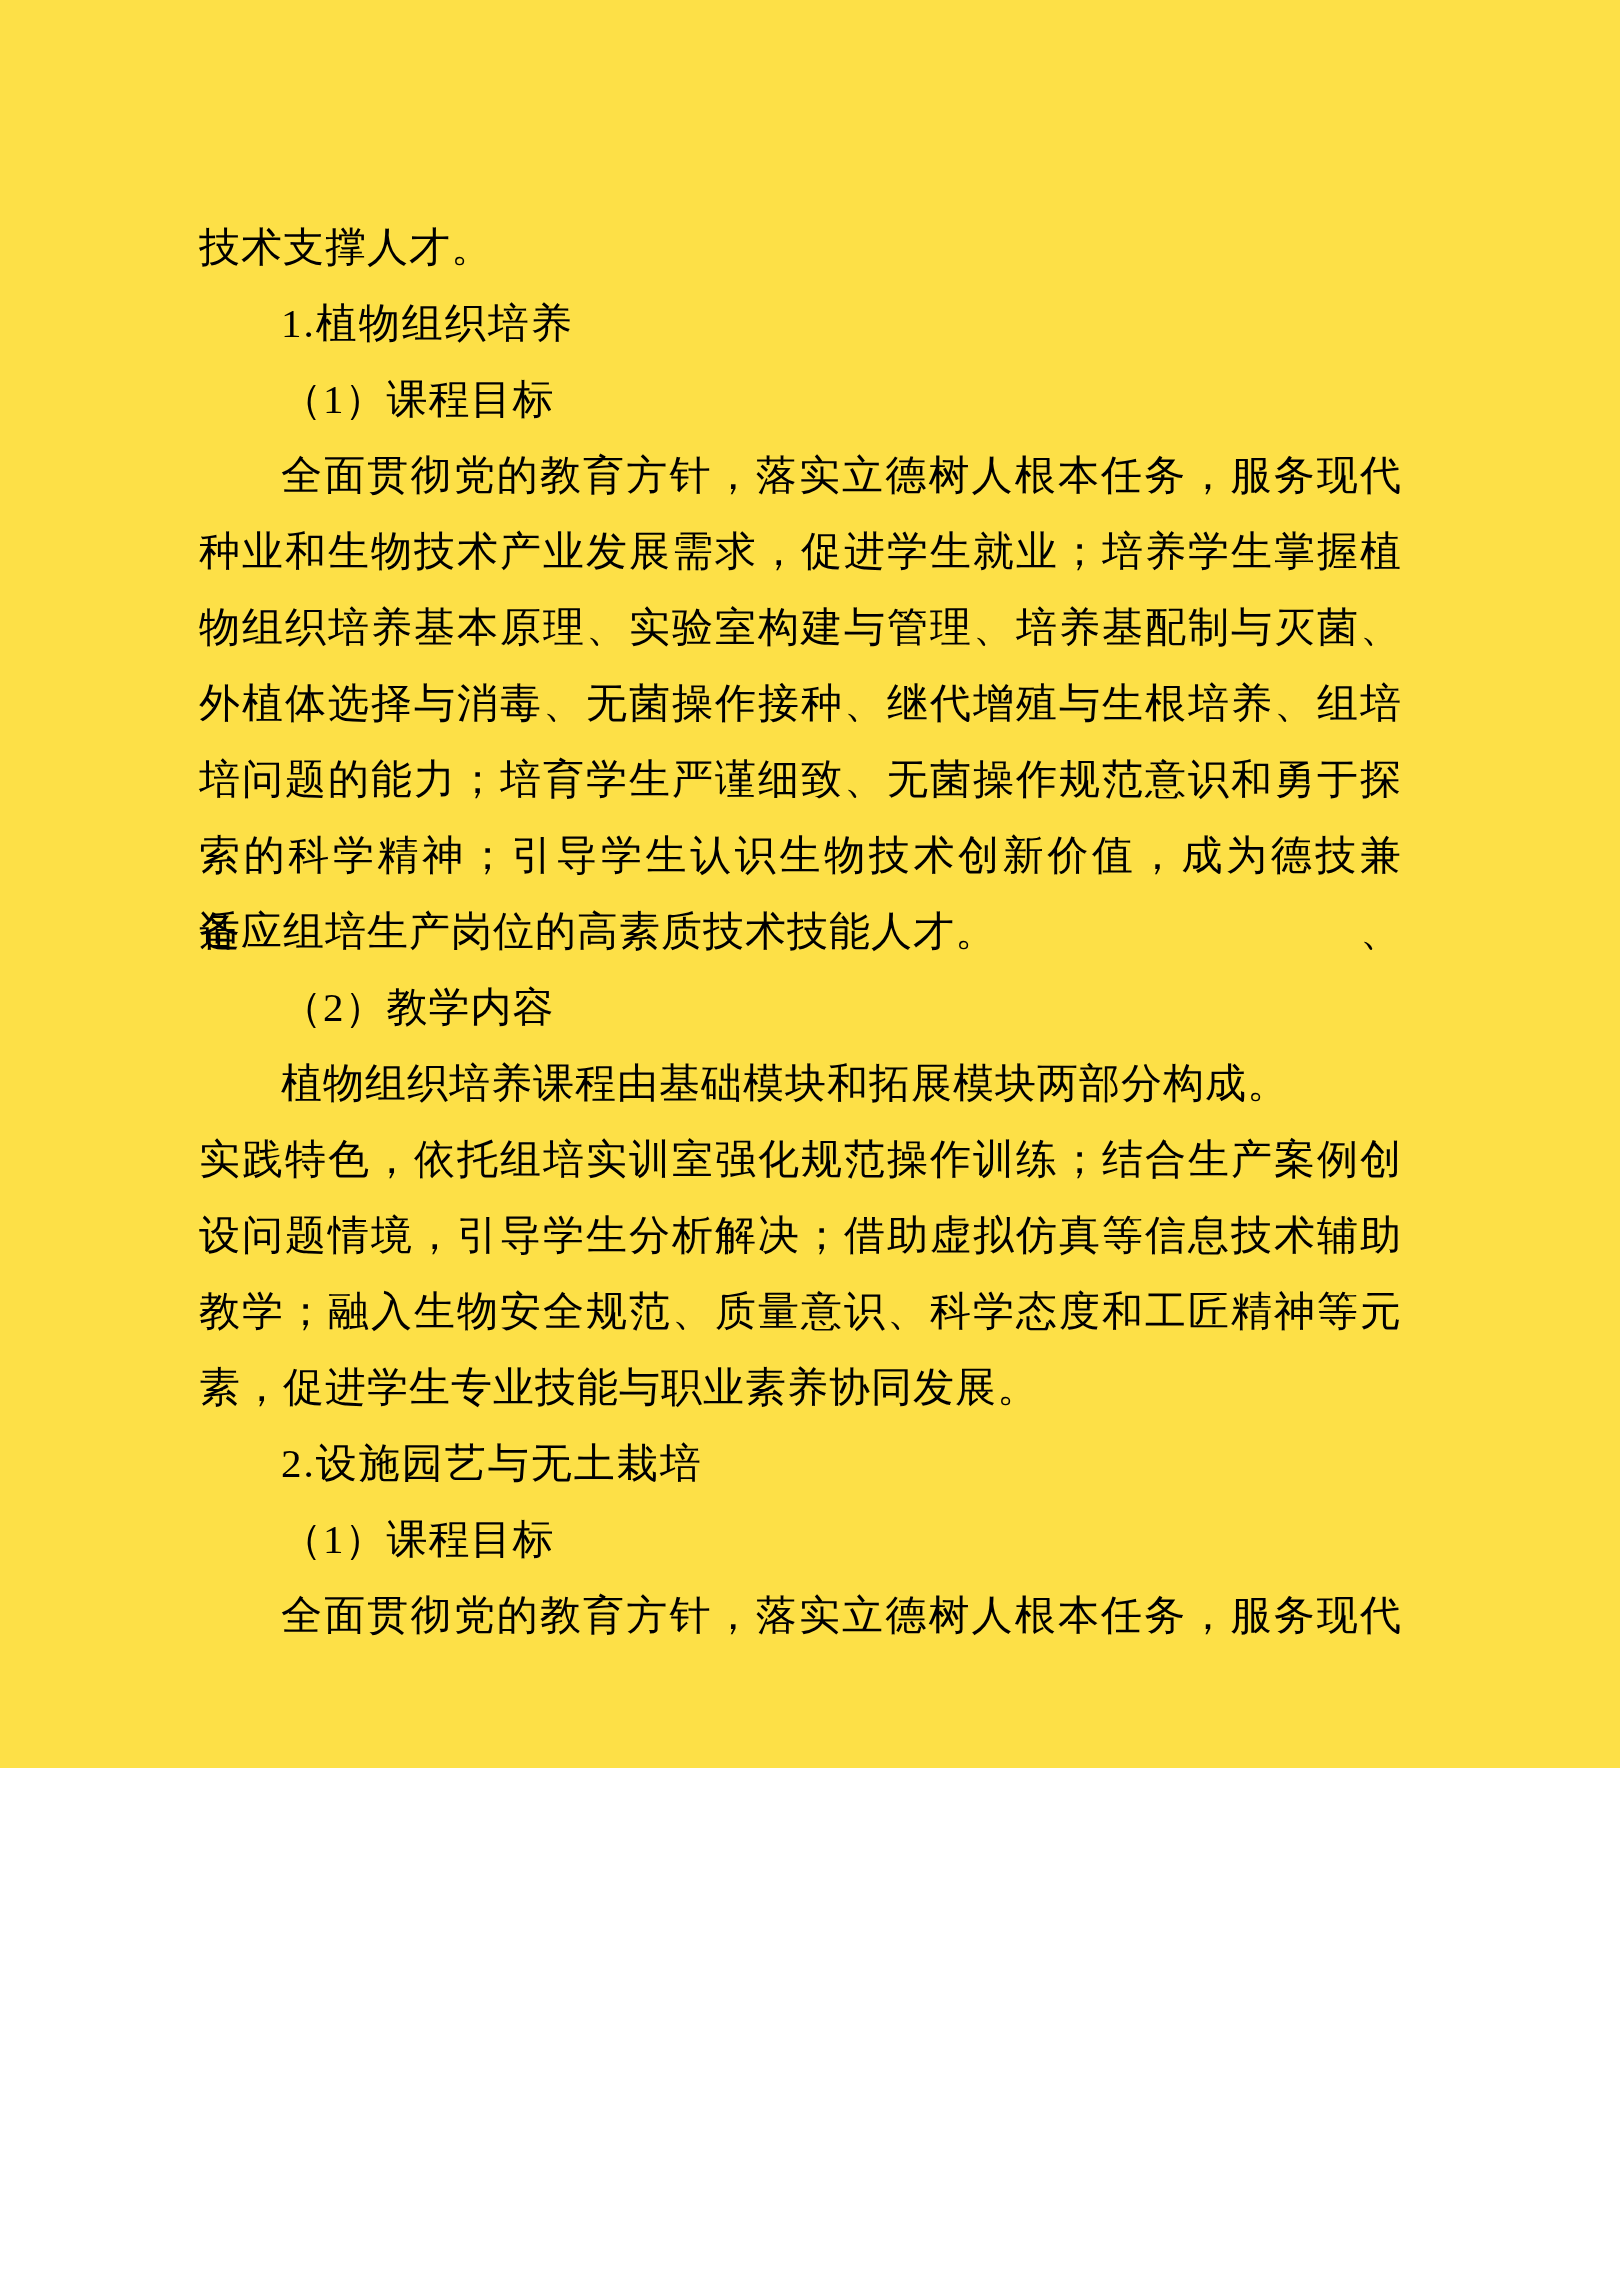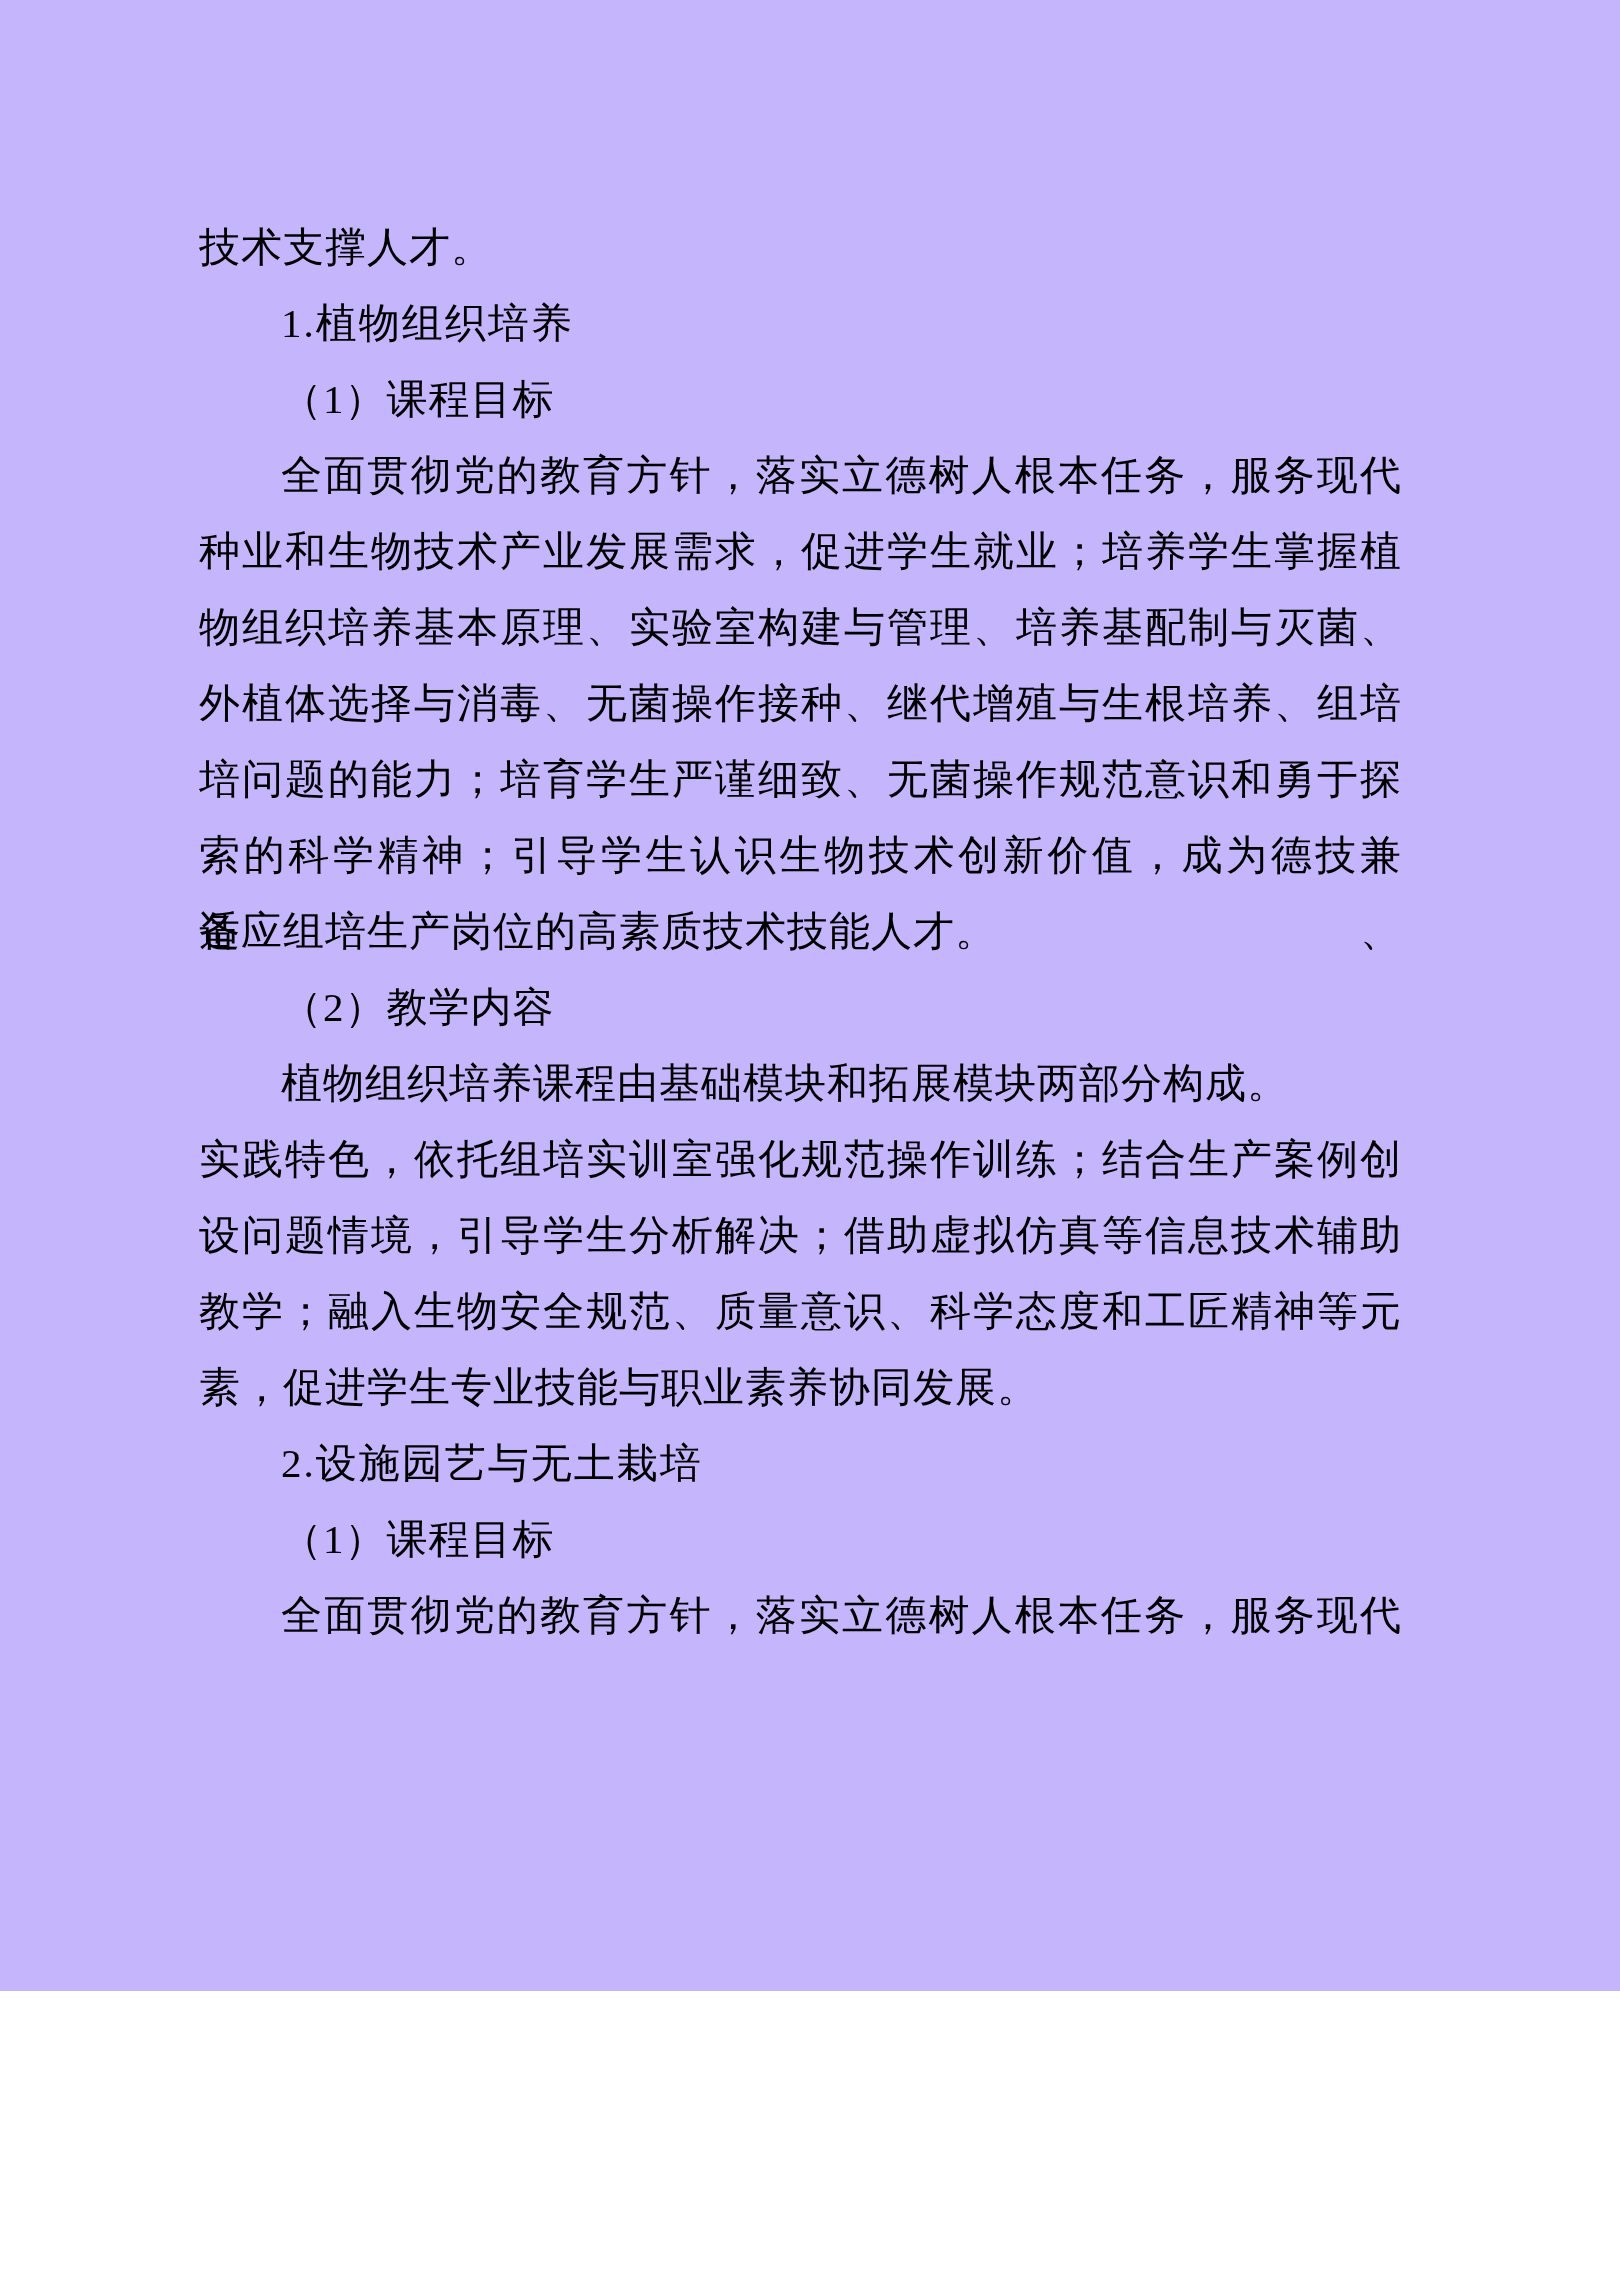--- a/index.html
+++ b/index.html
@@ -3,22 +3,22 @@
 <meta charset="utf-8">
 <style>
   html, body {
     margin: 0;
     padding: 0;
     background: #ffffff;
   }
   .page {
     position: relative;
     width: 1620px;
-    height: 1991px;
-    background: #c4b5fd;
+    height: 1768px;
+    background: #fde047;
     overflow: hidden;
     font-family: "Liberation Serif", serif;
     color: #000000;
   }
   .text-block {
     position: absolute;
     left: 199px;
     top: 209px;
     width: 1203px;
   }

